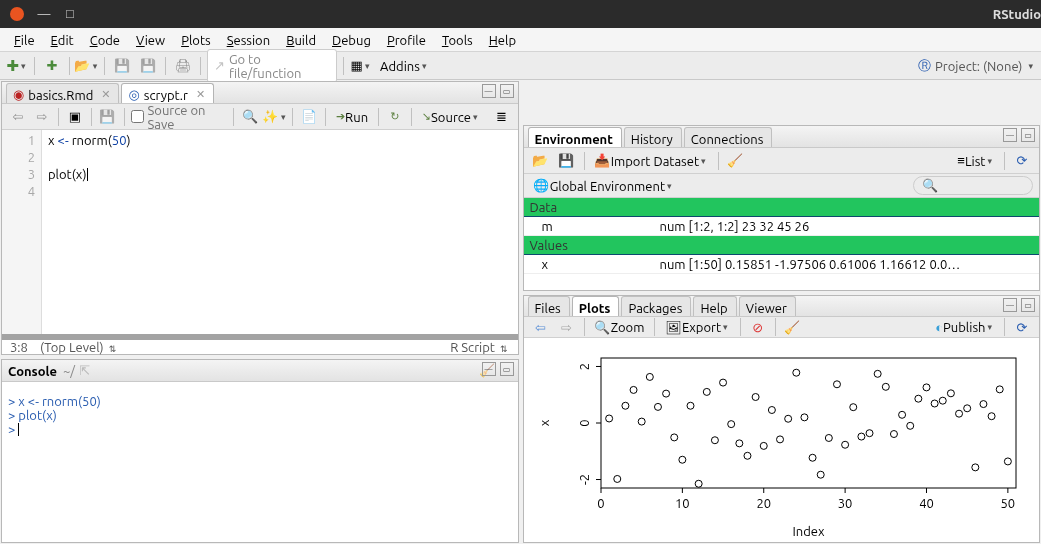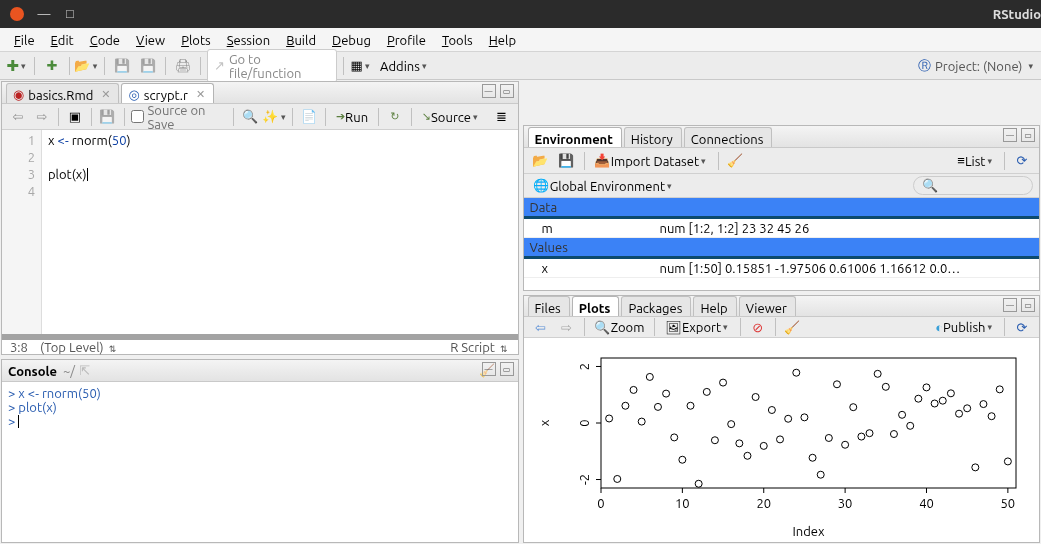--- a/index.html
+++ b/index.html
@@ -26,24 +26,24 @@
 .tab.inactive{background:#e6e6e6;border-color:#c0c0c0}
 .tab .x{color:#999;margin-left:4px;font-size:11px}
 .winctrl{position:absolute;right:4px;top:2px;display:flex;gap:4px}
 .winctrl span{width:14px;height:14px;border:1px solid #999;font-size:8px;display:flex;align-items:center;justify-content:center;color:#555}
 .panetb{height:26px;background:#ececec;border-bottom:1px solid #d0d0d0;display:flex;align-items:center;padding:0 6px;gap:4px;font-size:12px}
 .panetb .lbl{color:#737373}
 .codearea{flex:1;display:flex;font-family:monospace;font-size:13px;line-height:17px;min-height:0}
 .gutter{width:40px;background:#f5f5f5;border-right:1px solid #ddd;text-align:right;padding:2px 6px 0 0;color:#a8a8a8}
 .codelines{flex:1;padding:2px 0 0 6px;white-space:pre}
 .statusline{height:20px;border-top:6px solid #a3a3a3;display:flex;align-items:center;padding:0 8px;font-size:12px;color:#555}
-.console-body{flex:1;font-family:monospace;font-size:13px;padding:4px 6px;white-space:pre}
+.console-body{flex:1;font-family:monospace;font-size:13px;padding:12px 6px;white-space:pre}
 .console-body .prompt{color:#2a5db0}
 .envtable{font-family:monospace;font-size:12px}
-.envhdr{background:#3b82f6;border-bottom:3px solid #0c4a6e;padding:2px 6px;color:#333}
+.envhdr{background:#22c55e;border-bottom:1px solid #0c4a6e;padding:2px 6px;color:#333}
 .envrow{display:flex;border-bottom:1px solid #eee;padding:2px 6px}
 .envrow .k{width:130px;padding-left:12px}
 .plot{flex:1;display:flex;flex-direction:column;align-items:center;justify-content:center;padding:10px 0}
 .syn-kw{color:#0a3ea3}
 .syn-num{color:#0a3ea3}
 .small-ico{font-size:11px;color:#5b7f3f}
 .dd{color:#555;font-size:9px;padding:0 2px}
 .cursor{display:inline-block;width:1px;height:13px;background:#000;vertical-align:text-bottom;margin-left:0}
 </style>
 </head>

